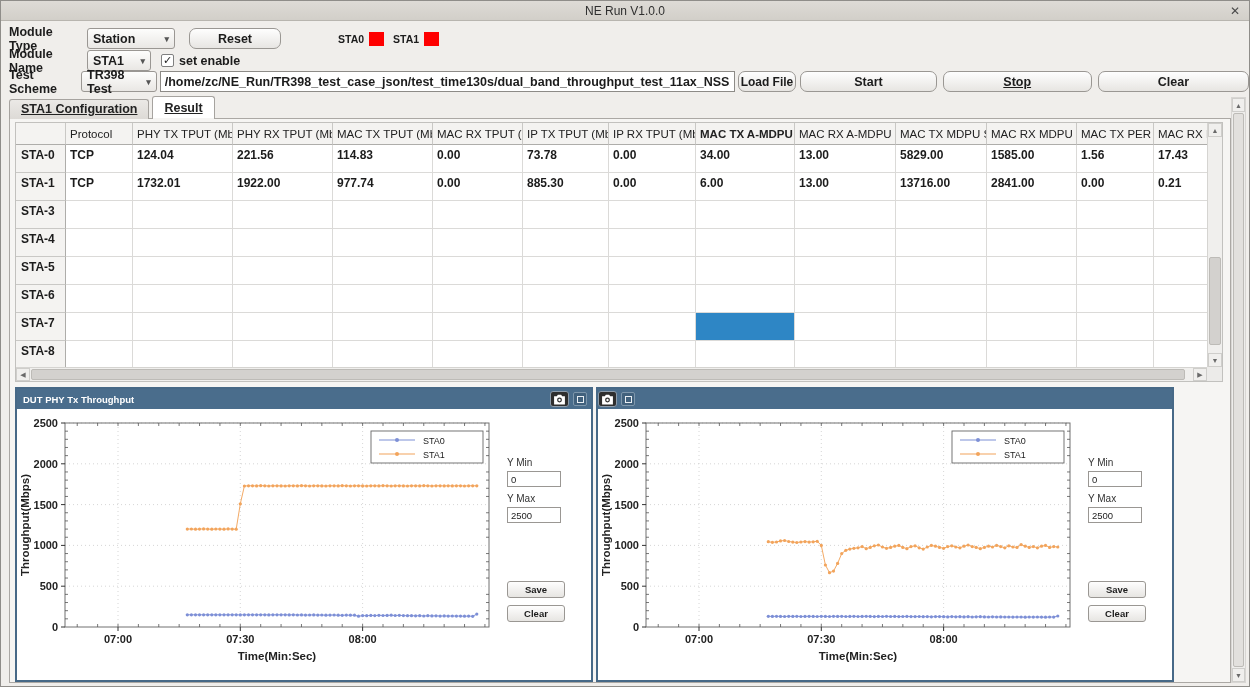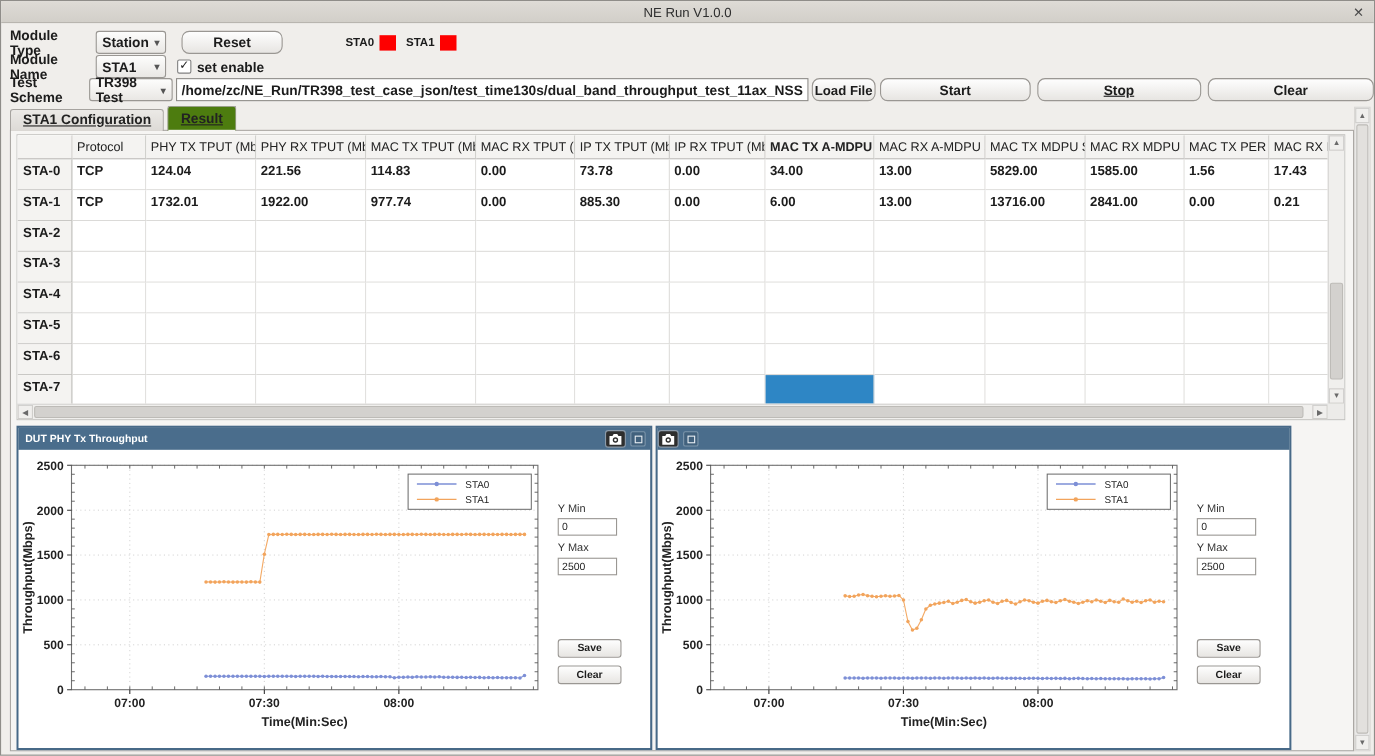--- a/index.html
+++ b/index.html
@@ -30,21 +30,21 @@
     display:inline-flex; align-items:center; justify-content:center; margin-right:5px; }
   .cb::after { content:"✓"; font-size:11px; color:#222; line-height:11px; }
   .path-input { height:21px; background:#fff; border:1px solid #8d8b87; font-weight:bold;
     font-size:12.5px; color:#1c1c1c; padding:0 4px; font-family:"Liberation Sans", sans-serif; }
 
   
   .tabbar { position:absolute; left:8px; top:95px; height:23px; display:flex; align-items:flex-end; gap:3px; z-index:3; }
   .tab { padding:0 11px; font-weight:bold; font-size:12.5px; color:#222; border:1px solid #a6a39f;
     border-bottom:none; border-radius:3px 3px 0 0;text-decoration:underline; }
   .tab.inactive { height:20px; line-height:19px; background:linear-gradient(#ebe9e6,#dddad6); }
-  .tab.active { height:23px; line-height:22px; background:#4d7c0f; position:relative; }
+  .tab.active { height:23px; line-height:22px; background:#ffffff; position:relative; }
   .tab.active::after { content:""; position:absolute; left:0; right:0; bottom:-1px; height:2px; background:#f6f5f3; }
   .main-panel { position:absolute; left:8px; top:117px; width:1222px; height:565px;
     background:#f6f5f3; border:1px solid #aba8a4; }
 
   
   .table-wrap { position:absolute; left:5px; top:3px; width:1208px; height:260px;
     border:1px solid #c2c1be; background:#fff; }
   #table-grid { position:absolute; left:0; top:0; right:15px; bottom:14px; overflow:hidden; background:#fff; }
   .trow { display:flex; height:28px; }
   .trow.thead { height:22px; }
@@ -90,21 +90,21 @@
 
 <div id="win">
 
   <div class="titlebar">
     <span>NE Run V1.0.0</span>
     <span class="close-x">✕</span>
   </div>
 
   <div class="ctl-row" style="top:27px;">
     <span class="lbl lbl-w">Module Type</span>
-    <div class="select" style="width:64px; margin-left:8px;align-items:center;">
+    <div class="select" style="width:88px; margin-left:8px;align-items:center;">
       <span>Station</span>
     </div>
     <div class="btn" style="width:92px; margin-left:14px;">Reset</div>
     <div class="sta-ind" style="margin-left:57px;">
       <span class="s-lbl">STA0</span>
       <span class="red-sq"></span>
     </div>
     <div class="sta-ind" style="margin-left:9px;">
       <span class="s-lbl">STA1</span>
       <span class="red-sq"></span>
@@ -181,36 +181,20 @@
             <div class="tc" style="width: 100px;">977.74</div>
             <div class="tc" style="width: 90px;">0.00</div>
             <div class="tc" style="width: 86px;">885.30</div>
             <div class="tc" style="width: 87px;">0.00</div>
             <div class="tc" style="width: 99px;">6.00</div>
             <div class="tc" style="width: 101px;">13.00</div>
             <div class="tc" style="width: 91px;">13716.00</div>
             <div class="tc" style="width: 90px;">2841.00</div>
             <div class="tc" style="width: 77px;">0.00</div>
             <div class="tc" style="width: 90px;">0.21</div>
-          </div>
-          <div class="trow">
-            <div class="rh" style="width: 50px;">STA-2</div>
-            <div class="tc" style="width: 67px;"></div>
-            <div class="tc" style="width: 100px;"></div>
-            <div class="tc" style="width: 100px;"></div>
-            <div class="tc" style="width: 100px;"></div>
-            <div class="tc" style="width: 90px;"></div>
-            <div class="tc" style="width: 86px;"></div>
-            <div class="tc" style="width: 87px;"></div>
-            <div class="tc" style="width: 99px;"></div>
-            <div class="tc" style="width: 101px;"></div>
-            <div class="tc" style="width: 91px;"></div>
-            <div class="tc" style="width: 90px;"></div>
-            <div class="tc" style="width: 77px;"></div>
-            <div class="tc" style="width: 90px;"></div>
           </div>
           <div class="trow">
             <div class="rh" style="width: 50px;">STA-3</div>
             <div class="tc" style="width: 67px;"></div>
             <div class="tc" style="width: 100px;"></div>
             <div class="tc" style="width: 100px;"></div>
             <div class="tc" style="width: 100px;"></div>
             <div class="tc" style="width: 90px;"></div>
             <div class="tc" style="width: 86px;"></div>
             <div class="tc" style="width: 87px;"></div>

